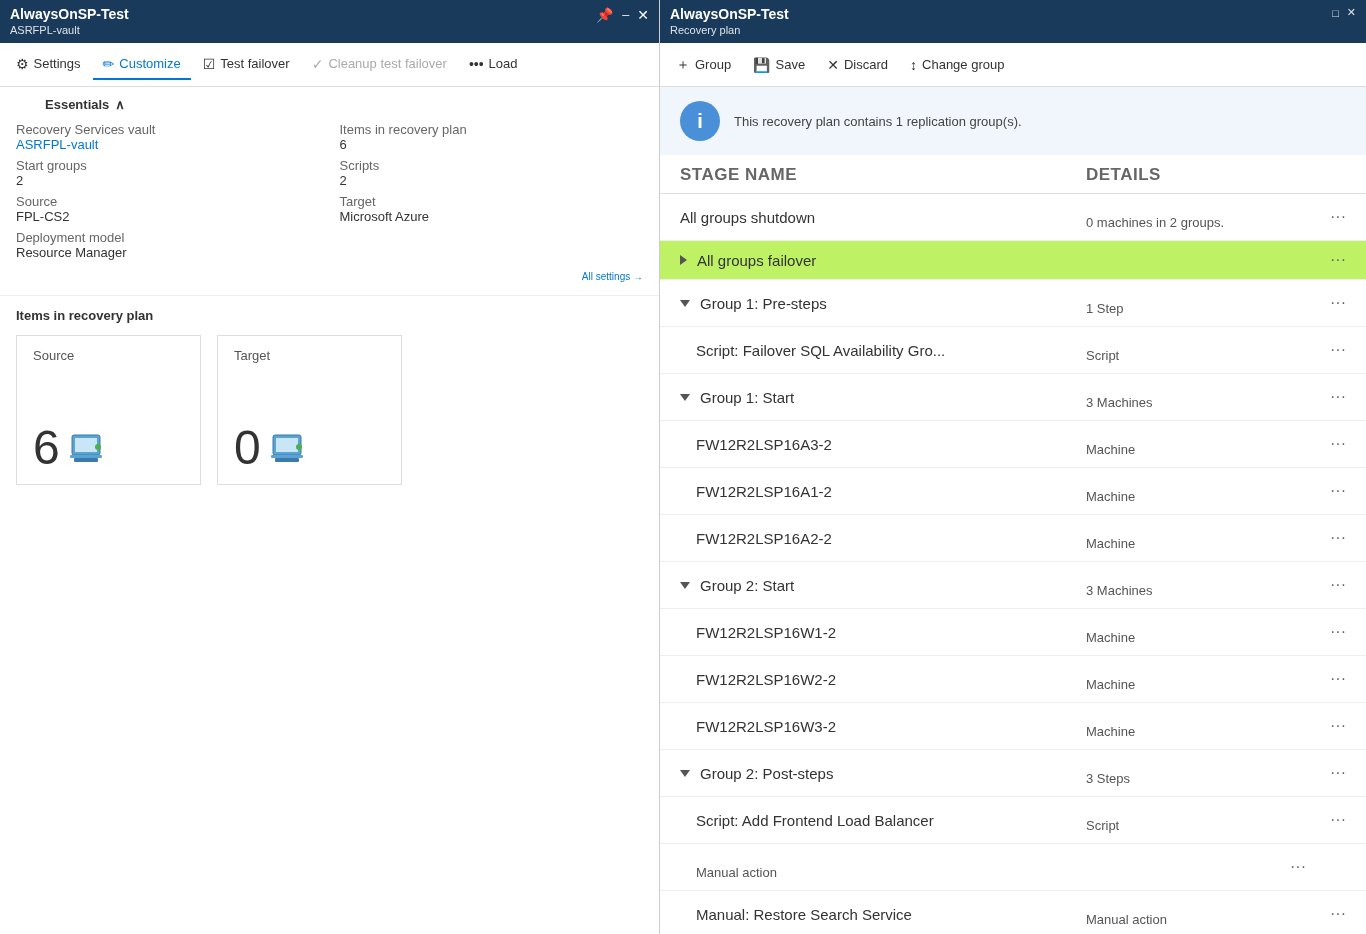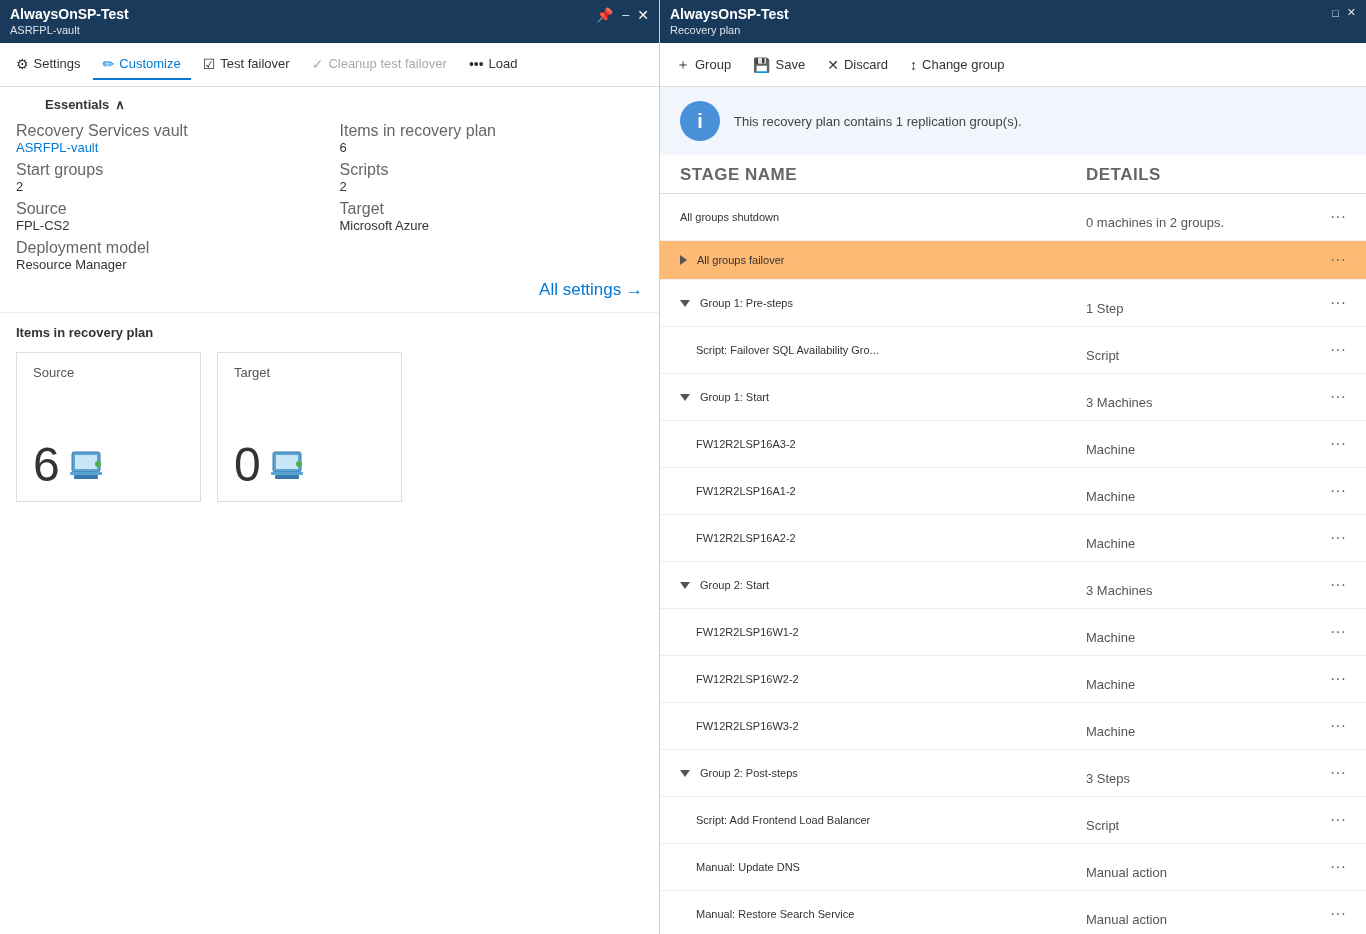--- a/index.html
+++ b/index.html
@@ -15,25 +15,25 @@
 
     .toolbar { display: flex; align-items: center; border-bottom: 1px solid #ddd; background: #fff; padding: 0 6px; gap: 2px; height: 44px; }
     .toolbar-btn { display: flex; align-items: center; gap: 5px; padding: 6px 10px; cursor: pointer; border: none; background: none; font-size: 13px; color: #333; border-bottom: 2px solid transparent; }
     .toolbar-btn.active { border-bottom: 2px solid #0078d4; color: #0078d4; }
     .toolbar-btn.disabled { color: #aaa; cursor: default; }
     .toolbar-btn .btn-icon { font-size: 14px; }
 
     .essentials { padding: 10px 16px; border-bottom: 1px solid #eee; }
     .essentials-header { display: flex; align-items: center; gap: 6px; font-size: 13px; font-weight: 600; margin-bottom: 10px; cursor: pointer; padding-left: 29px; }
     .essentials-grid { display: grid; grid-template-columns: 1fr 1fr; gap: 6px 20px; }
-    .field-label { color: #666; font-size: 16px; }
+    .field-label { color: #666; font-size: 13px; }
     .field-value { font-size: 13px; color: #333; }
     .field-value.link { color: #0078d4; cursor: pointer; text-decoration: none; }
     .all-settings { text-align: right; padding: 8px 0 2px; }
-    .all-settings a { color: #0078d4; text-decoration: none; font-size: 17px; cursor: pointer; }
+    .all-settings a { color: #0078d4; text-decoration: none; font-size: 10px; cursor: pointer; }
 
     .items-section { padding: 12px 16px; flex: 1; }
     .items-section h3 { font-size: 13px; font-weight: 600; margin-bottom: 12px; }
     .items-cards { display: flex; gap: 16px; }
     .item-card { border: 1px solid #ddd; padding: 12px 16px; width: 185px; min-height: 150px; display: flex; flex-direction: column; justify-content: space-between; }
     .item-card-label { font-size: 13px; color: #555; }
     .item-card-content { display: flex; align-items: center; gap: 10px; margin-top: 20px; }
     .item-count { font-size: 48px; font-weight: 300; color: #333; line-height: 1; }
     .vm-icon { display: inline-block; width: 36px; height: 30px; position: relative; }
     .vm-icon svg { width: 36px; height: 30px; }
@@ -49,24 +49,24 @@
 
     .info-banner { background: #f0f6fc; border: none; padding: 14px 20px; display: flex; align-items: center; gap: 14px; margin: 0; }
     .info-icon-circle { width: 40px; height: 40px; border-radius: 50%; background: #4a90d9; display: flex; align-items: center; justify-content: center; color: white; font-size: 20px; font-weight: bold; flex-shrink: 0; }
     .info-text { font-size: 13px; color: #444; }
 
     .recovery-table { flex: 1; overflow-y: auto; }
     .table-header { display: grid; grid-template-columns: 1fr 220px 40px; padding: 10px 20px 8px; border-bottom: 1px solid #ddd; }
     .table-header-cell { font-size: 17px; font-weight: 600; color: #666; text-transform: uppercase; letter-spacing: 0.5px; }
 
     .table-row { display: grid; grid-template-columns: 1fr 220px 40px; padding: 10px 20px; border-bottom: 1px solid #eee; align-items: center; }
-    .table-row.highlighted { background: #fdba74; }
+    .table-row.highlighted { background: #bef264; }
     .table-row.indent1 { padding-left: 36px; }
 
-    .row-name { font-size: 11px; color: #333; display: flex; align-items: center; gap: 6px; }
+    .row-name { font-size: 15px; color: #333; display: flex; align-items: center; gap: 6px; }
     .row-detail { font-size: 13px; color: #555; margin-top: 11px; }
     .row-menu { color: #666; cursor: pointer; font-size: 16px; text-align: right; }
   </style>
 </head>
 <body>
 
 <div class="left-panel">
 
   <div class="title-bar">
     <div class="title-bar-left">
@@ -330,24 +330,20 @@
   </div>
         <div class="table-row indent1">
     <div class="row-name">
 
       <span>Script: Add Frontend Load Balancer</span>
     </div>
     <div class="row-detail">Script</div>
     <div class="row-menu">···</div>
   </div>
         <div class="table-row indent1">
-    <div class="row-name">
-
-      <span>Manual: Update DNS</span>
-    </div>
     <div class="row-detail">Manual action</div>
     <div class="row-menu">···</div>
   </div>
         <div class="table-row indent1">
     <div class="row-name">
 
       <span>Manual: Restore Search Service</span>
     </div>
     <div class="row-detail">Manual action</div>
     <div class="row-menu">···</div>

